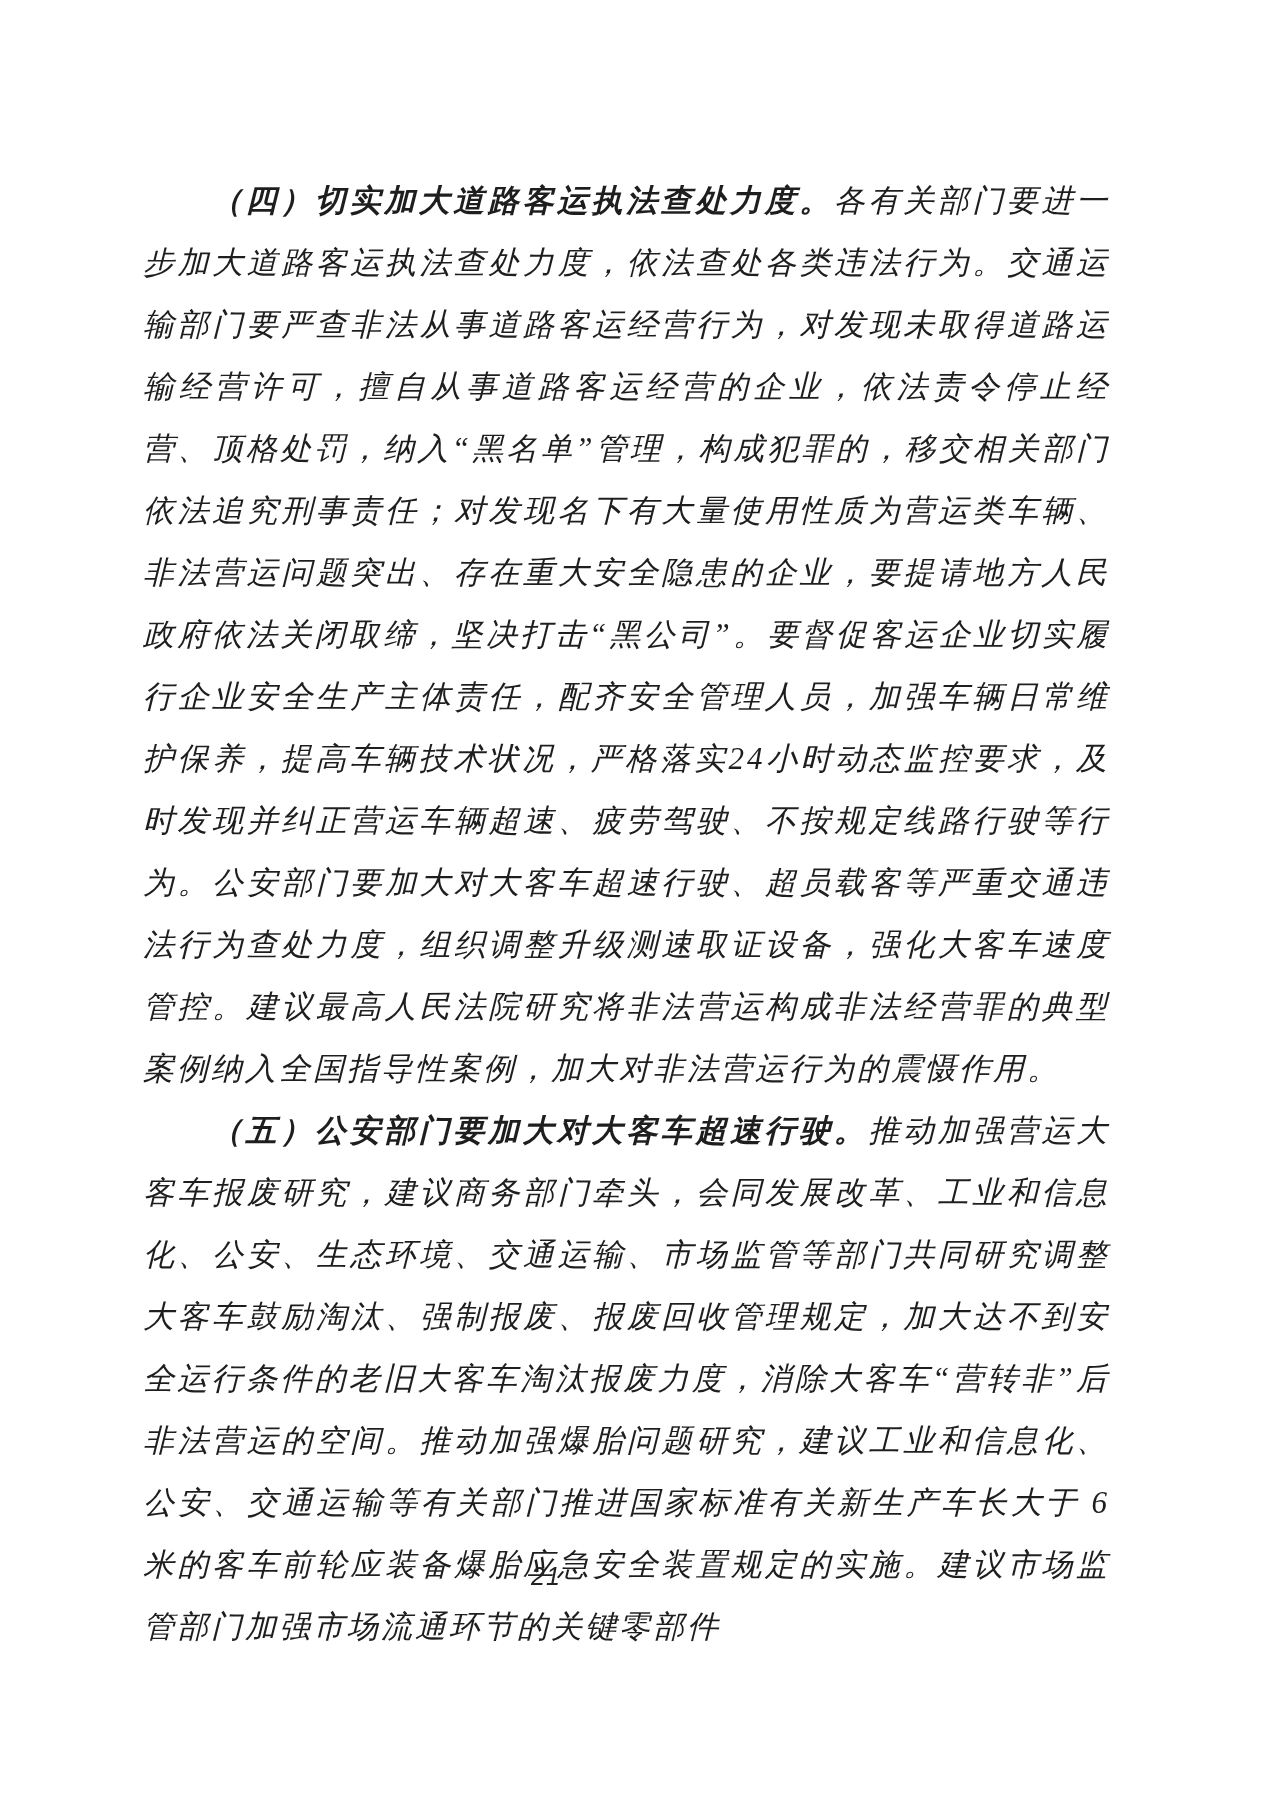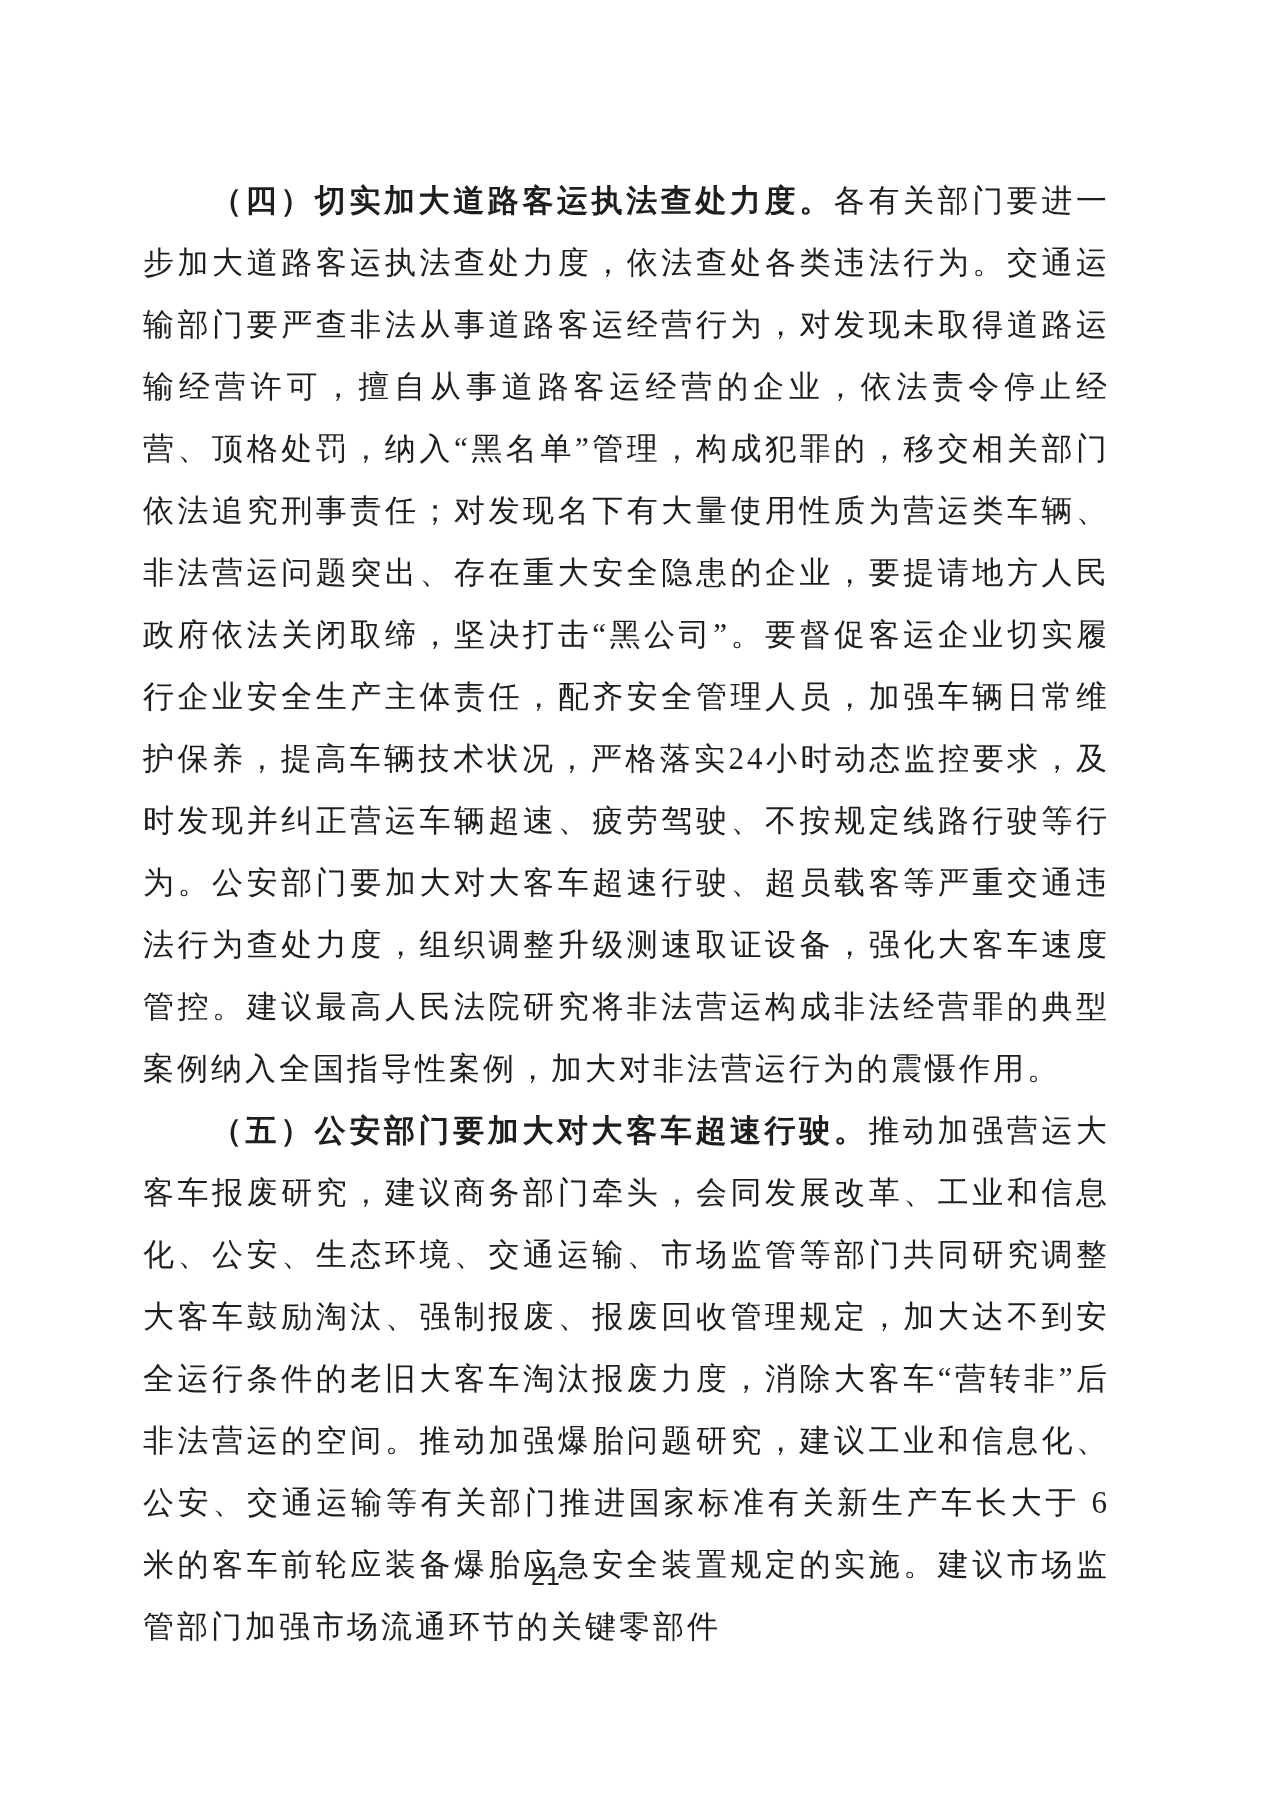--- a/index.html
+++ b/index.html
@@ -1,15 +1,15 @@
 <!DOCTYPE html>
 <html><head>
 <meta charset="utf-8">
 <style>
-  * { margin: 0; padding: 0; box-sizing: border-box; }
+  * { margin: 0; padding: 0; box-sizing: border-box; font-style: italic; }
   html, body {
     background: #ffffff;
     font-family: "Liberation Serif", serif;
   }
   .page {
     position: relative;
     width: 1280px;
     height: 1810px;
     background: #ffffff;
     overflow: hidden;

